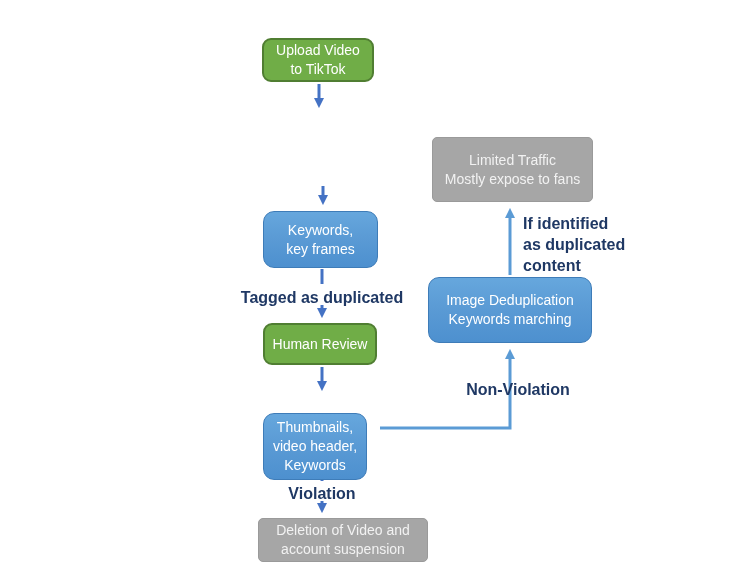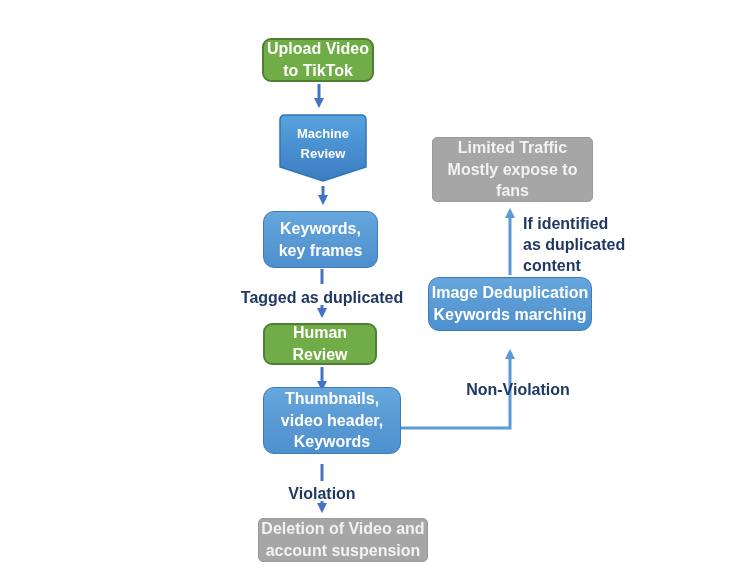--- a/index.html
+++ b/index.html
@@ -2,21 +2,21 @@
 <html style="--green_fill: #70AD47; --green_border: #507E32; --blue_fill: #5B9BD5; --blue_border: #3E7CB8; --pentagon_top: #57A3DF; --pentagon_bottom: #3C7CC2; --pentagon_border: #2E75B6; --gray_fill: #A6A6A6; --gray_border: #9A9A9A; --gray_text: #F2F2F2; --arrow_dark: #4472C4; --arrow_light: #5B9BD5; --label_text: #1F3864;"><head>
 <meta charset="utf-8">
 <style>
   html,body{margin:0;padding:0;background:#fff;}
   .canvas{
     position:relative;width:739px;height:585px;background:#ffffff;
     font-family:"Liberation Sans", sans-serif;overflow:hidden;
   }
   .node{
     position:absolute;display:flex;align-items:center;justify-content:center;
-    text-align:center;font-weight:bold;font-size:16px;line-height:1.35;
+    text-align:center;font-weight:normal;font-size:14px;line-height:1.35;
     white-space:pre-line;color:#ffffff;box-sizing:border-box;border-radius:9px;
   }
   .green{background:var(--green_fill);border:2px solid var(--green_border);}
   .blue{background:linear-gradient(180deg, #66a7dd, var(--blue_fill) 45%, #4d90cf);border:1.5px solid var(--blue_border);border-radius:11px;}
   .gray{background:var(--gray_fill);border:1.5px solid var(--gray_border);color:var(--gray_text);border-radius:5px;}
   .edge-label{
     position:absolute;font-weight:bold;font-size:16px;color:var(--label_text);
     white-space:pre-line;line-height:1.3;
   }
   .center{text-align:center;}
@@ -56,54 +56,47 @@
 
     <path d="M380,428 L510,428 L510,353" fill="none" stroke-width="3" marker-end="url(#ah-light)" stroke="#5B9BD5"></path>
     <path d="M510,275 L510,212" fill="none" stroke-width="3" marker-end="url(#ah-light)" stroke="#5B9BD5"></path>
   </svg>
 
   <div class="node green" style="left:262px;top:38px;width:112px;height:44px;">
     <span>Upload Video
 to TikTok</span>
   </div>
 
-  <div class="pentagon">
-    <svg width="88" height="68" viewBox="0 0 88 68">
-      <path d="M6,1 H82 Q87,1 87,6 V53 L44,67 L1,53 V6 Q1,1 6,1 Z" fill="url(#pent-grad)" stroke-width="1.5" stroke="#2E75B6"></path>
-    </svg>
-    <div class="pentagon-label">Machine
-Review</div>
-  </div>
 
   <div class="node blue" style="left:263px;top:211px;width:115px;height:57px;">
     <span>Keywords,
 key frames</span>
   </div>
 
   <div class="node green" style="left:263px;top:323px;width:114px;height:42px;">
     <span>Human Review</span>
   </div>
 
-  <div class="node blue" style="left:263px;top:387px;width:138px;height:67px;">
+  <div class="node blue" style="left:263px;top:413px;width:104px;height:67px;">
     <span>Thumbnails,
 video header,
 Keywords</span>
   </div>
 
   <div class="node gray" style="left:258px;top:518px;width:170px;height:44px;">
     <span>Deletion of Video and
 account suspension</span>
   </div>
 
   <div class="node gray" style="left:432px;top:137px;width:161px;height:65px;">
     <span>Limited Traffic
 Mostly expose to fans</span>
   </div>
 
-  <div class="node blue" style="left:428px;top:277px;width:164px;height:54px;">
+  <div class="node blue" style="left:428px;top:277px;width:164px;height:66px;">
     <span>Image Deduplication
 Keywords marching</span>
   </div>
 
   <div class="edge-label center" style="left:240px;top:288px;width:164px;">Tagged as duplicated</div>
 
   <div class="edge-label center" style="left:448px;top:380px;width:140px;">Non-Violation</div>
 
   <div class="edge-label center" style="left:252px;top:484px;width:140px;">Violation</div>
 

